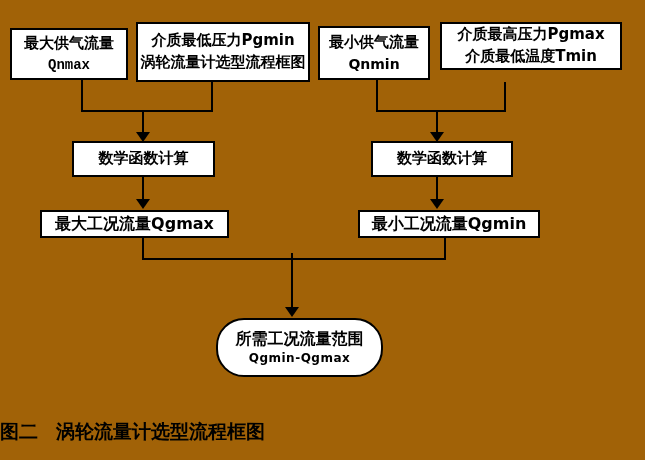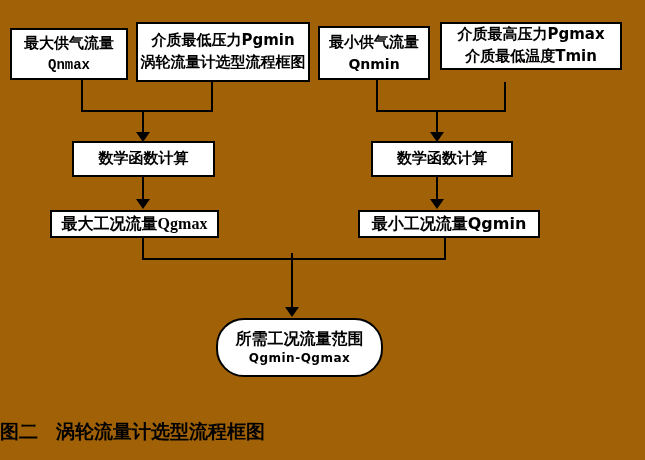--- a/index.html
+++ b/index.html
@@ -87,21 +87,21 @@
   </div>
 
   <div class="node" id="node-math-left" style="left:72px;top:141px;width:143px;height:36px;">
     <span class="l1">数学函数计算</span>
   </div>
 
   <div class="node" id="node-math-right" style="left:371px;top:141px;width:142px;height:36px;">
     <span class="l1">数学函数计算</span>
   </div>
 
-  <div class="node" id="node-qgmax" style="left:50px;top:210px;width:169px;height:28px;font-family:Liberation Serif, serif;">
+  <div class="node" id="node-qgmax" style="left:40px;top:210px;width:189px;height:28px;">
     <span class="single">最大工况流量Qgmax</span>
   </div>
 
   <div class="node" id="node-qgmin" style="left:358px;top:210px;width:182px;height:28px;">
     <span class="single">最小工况流量Qgmin</span>
   </div>
 
   <div class="node" id="node-range" style="left:216px;top:318px;width:167px;height:59px;">
     <span class="l1">所需工况流量范围</span>
     <span class="l2">Qgmin-Qgmax</span>

